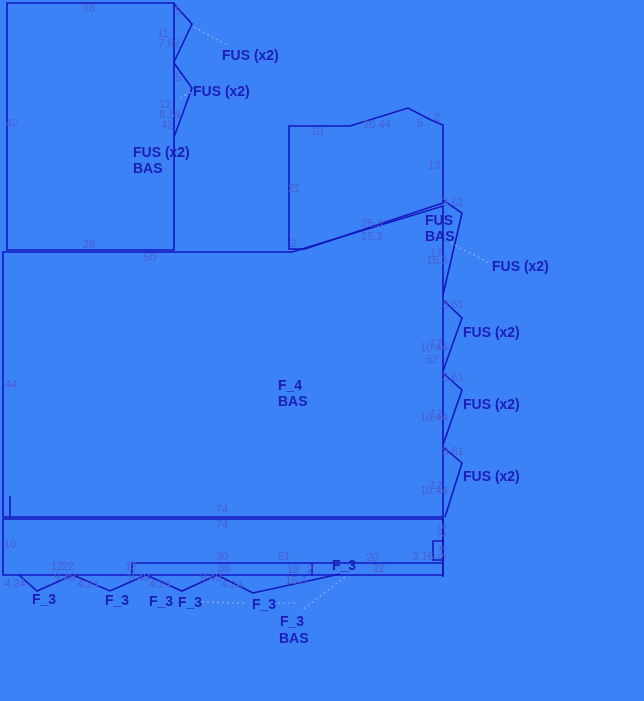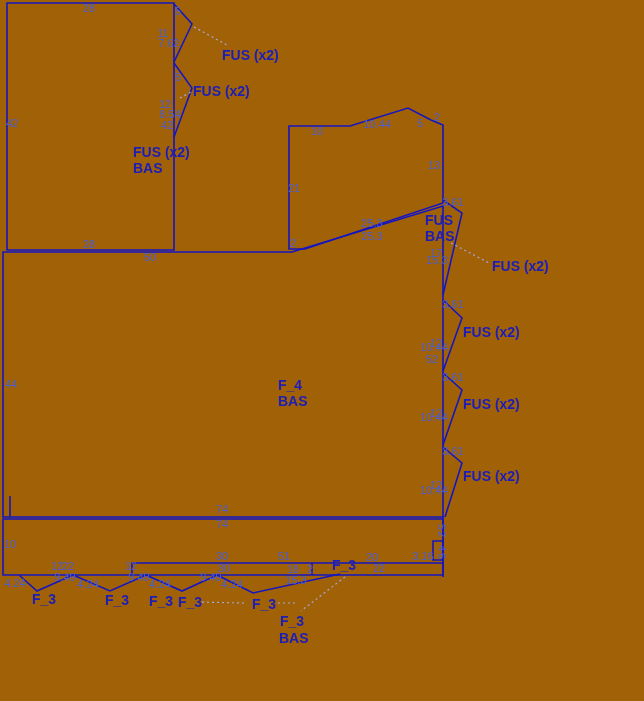--- a/index.html
+++ b/index.html
@@ -1,16 +1,16 @@
 <!DOCTYPE html>
 <html><head>
 <meta charset="utf-8">
 <style>
   html,body{margin:0;padding:0;background:#ffffff;}
-  #stage{position:relative;width:644px;height:701px;background:#a16207;overflow:hidden;}
+  #stage{position:relative;width:644px;height:701px;background:#3b82f6;overflow:hidden;}
   svg{display:block;}
   .dim{font-family:"Liberation Sans",sans-serif;font-size:11px;}
   .lbl{font-family:"Liberation Sans",sans-serif;font-size:14px;font-weight:bold;}
   .mid{text-anchor:middle;}
 </style>
 </head>
 <body>
 
 <div id="stage">
   <svg id="drawing" width="644" height="701" viewBox="0 0 644 701" xmlns="http://www.w3.org/2000/svg">

